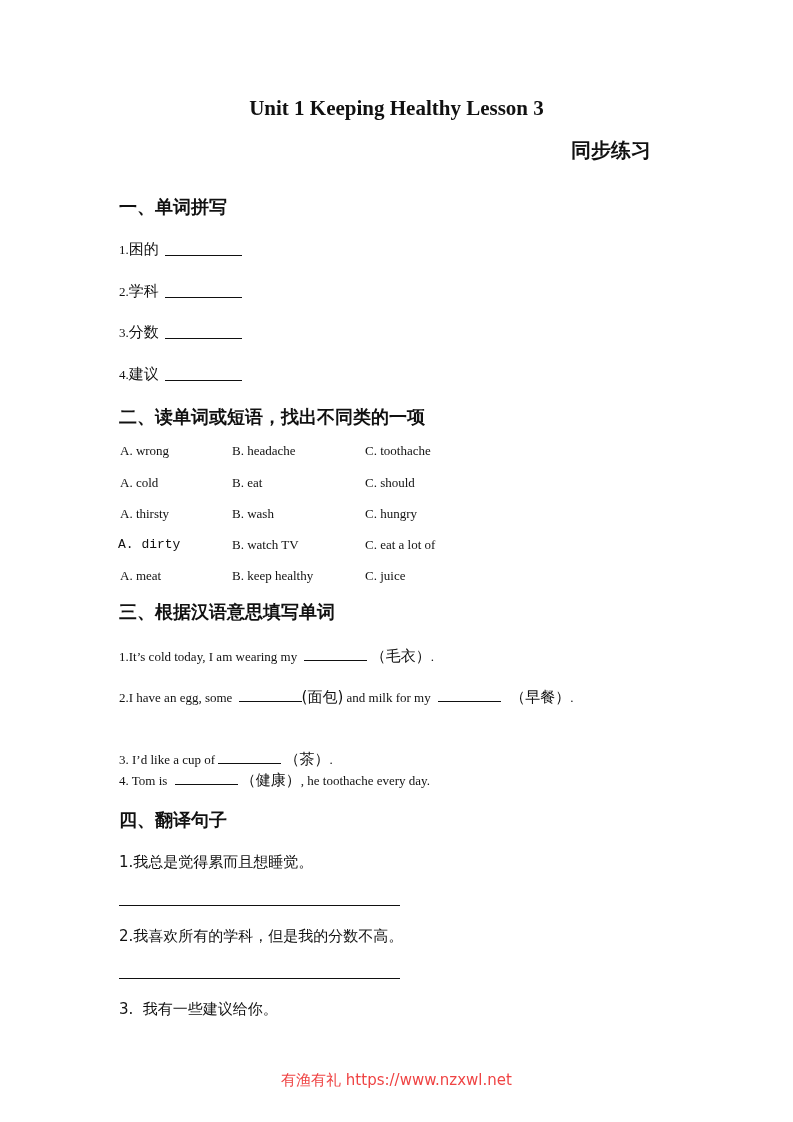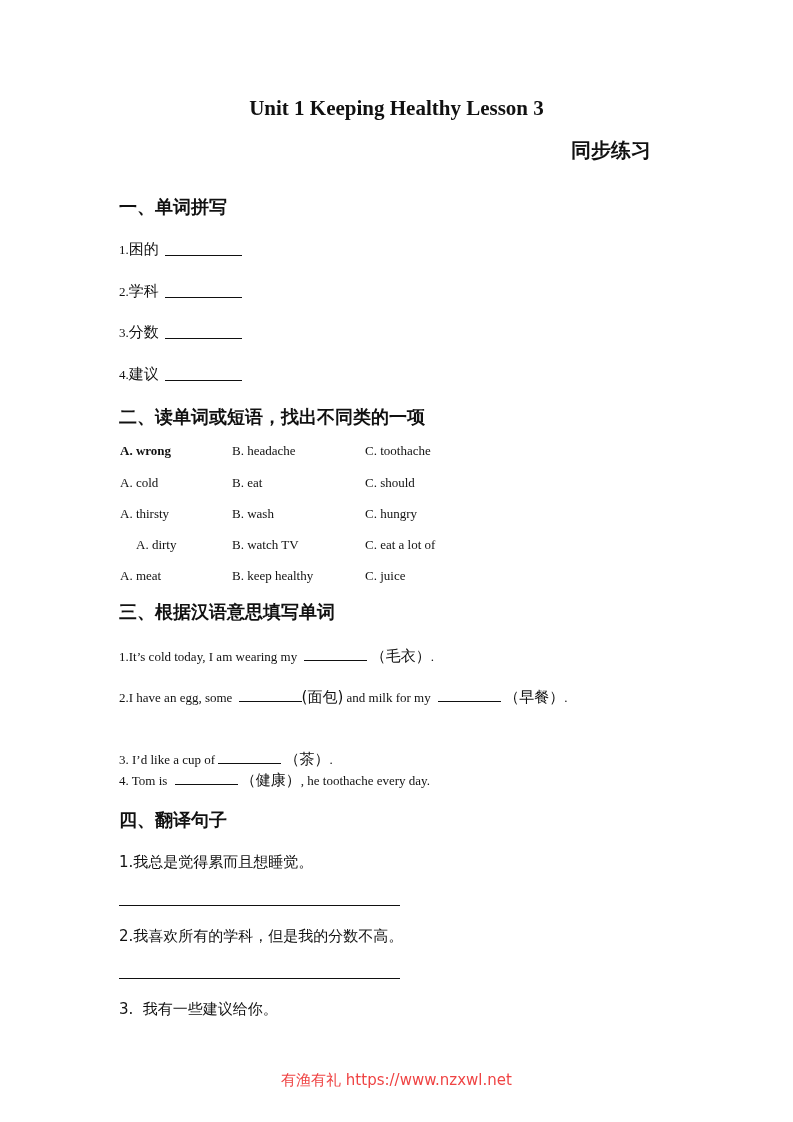--- a/index.html
+++ b/index.html
@@ -37,53 +37,53 @@
 </div>
 <div class="abs blank" style="left:165px; top:326px; width:77px;"></div>
 
 <div class="abs line-text" style="left:119px; top:365px;">
   <span>4.</span><span class="cjk">建议</span>
 </div>
 <div class="abs blank" style="left:165px; top:368px; width:77px;"></div>
 
 <div class="abs section" style="top:384px;margin-top:21px;">二、读单词或短语，找出不同类的一项</div>
 
-<div class="abs line-text" style="left:120px; top:443px;font-weight:bold;">A. wrong</div>
+<div class="abs line-text" style="left:120px; top:443px;">A. wrong</div>
 <div class="abs line-text" style="left:232px; top:443px;">B. headache</div>
 <div class="abs line-text" style="left:365px; top:443px;">C. toothache</div>
 
 <div class="abs line-text" style="left:120px; top:475px;">A. cold</div>
 <div class="abs line-text" style="left:232px; top:475px;">B. eat</div>
 <div class="abs line-text" style="left:365px; top:475px;">C. should</div>
 
 <div class="abs line-text" style="left:120px; top:506px;">A. thirsty</div>
 <div class="abs line-text" style="left:232px; top:506px;">B. wash</div>
 <div class="abs line-text" style="left:365px; top:506px;">C. hungry</div>
 
-<div class="abs line-text" style="left:136px; top:537px;">A. dirty</div>
+<div class="abs line-text" style="left:118px; top:537px;font-family:Liberation Mono, monospace;">A. dirty</div>
 <div class="abs line-text" style="left:232px; top:537px;">B. watch TV</div>
 <div class="abs line-text" style="left:365px; top:537px;">C. eat a lot of</div>
 
 <div class="abs line-text" style="left:120px; top:568px;">A. meat</div>
 <div class="abs line-text" style="left:232px; top:568px;">B. keep healthy</div>
 <div class="abs line-text" style="left:365px; top:568px;">C. juice</div>
 
 <div class="abs section" style="top:600px;">三、根据汉语意思填写单词</div>
 
 <div class="abs line-text" style="left:119px; top:647px;text-align:center;">
   <span>1.It’s cold today, I am wearing my</span>
   <span class="blank" style="width:63px; margin-left:4px;"></span>
   <span class="cjk">（毛衣）</span><span>.</span>
 </div>
 
 <div class="abs line-text" style="left:119px; top:688px;">
   <span>2.I have an egg, some</span>
   <span class="blank" style="width:63px; margin-left:3px;"></span><span class="cjk">(面包)</span><span> and milk for my</span>
   <span class="blank" style="width:63px; margin-left:4px;"></span>
-  <span class="cjk" style="">（早餐）</span><span>.</span>
+  <span class="cjk" style="margin-left:6px;">（早餐）</span><span>.</span>
 </div>
 
 <div class="abs line-text" style="left:119px; top:750px;">
   <span>3. I’d like a cup of</span>
   <span class="blank" style="width:63px;"></span>
   <span class="cjk">（茶）</span><span>.</span>
 </div>
 
 <div class="abs line-text" style="left:119px; top:771px;">
   <span>4. Tom is</span>

